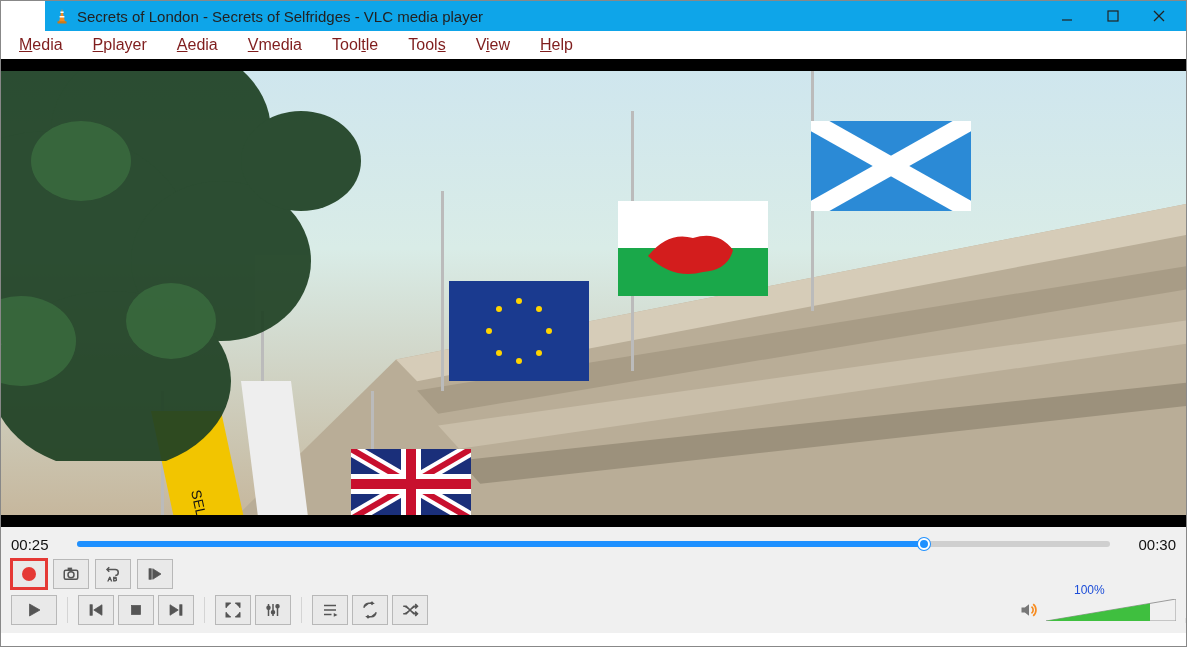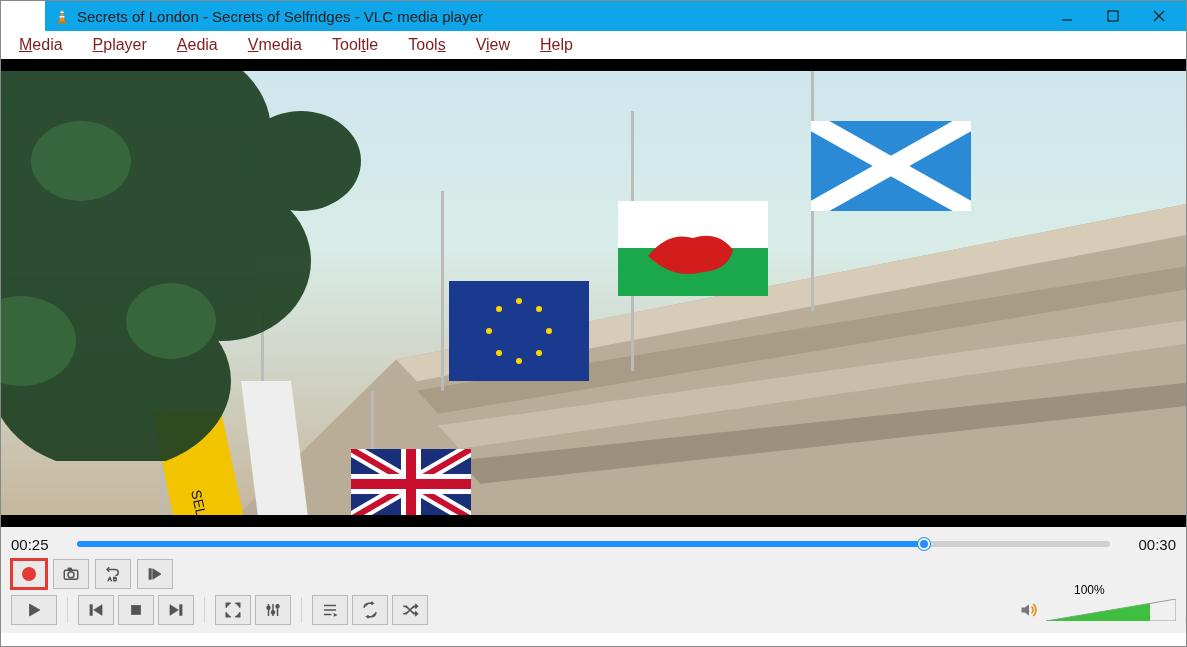--- a/index.html
+++ b/index.html
@@ -33,21 +33,21 @@
 .btn-group { display:flex; gap:4px; }
 .btn { width:36px; height:30px; background:#e9e9e9; border:1px solid #b8b8b8; display:flex; align-items:center; justify-content:center; cursor:pointer; }
 .btn.big{ width:46px; }
 .btn svg{ width:18px; height:18px; fill:#555; stroke:#555; }
 .sep { width:1px; height:26px; background:#d4d4d4; margin: 0 4px; }
 .spacer { flex:1; }
 .vol-icon { width:22px; height:22px; display:flex; align-items:center; justify-content:center; cursor:pointer; }
 .vol-icon svg{ width:20px; height:20px; }
 .vol-wrap { position:relative; width:130px; height:30px; }
 .vol-tri  { position:absolute; left:0; bottom:4px; width:130px; height:22px; }
-.vol-label{ position:absolute; top:-12px; left:28px; font-size:12px; color:#000000; }
+.vol-label{ position:absolute; top:-12px; left:28px; font-size:12px; color:#1d4ed8; }
 .vol-ticks{ position:absolute; right:-16px; bottom:0; font-size:9px; color:#888; letter-spacing:1px; }
 .rec-dot{ width:14px; height:14px; border-radius:50%; background:#e53935; }
 .ab-label{ font-size:8px; fill:#555; }
 </style>
 </head>
 <body>
 
 <div class="titlebar">
   <span class="icon-cone">
     <svg viewBox="0 0 24 24">

